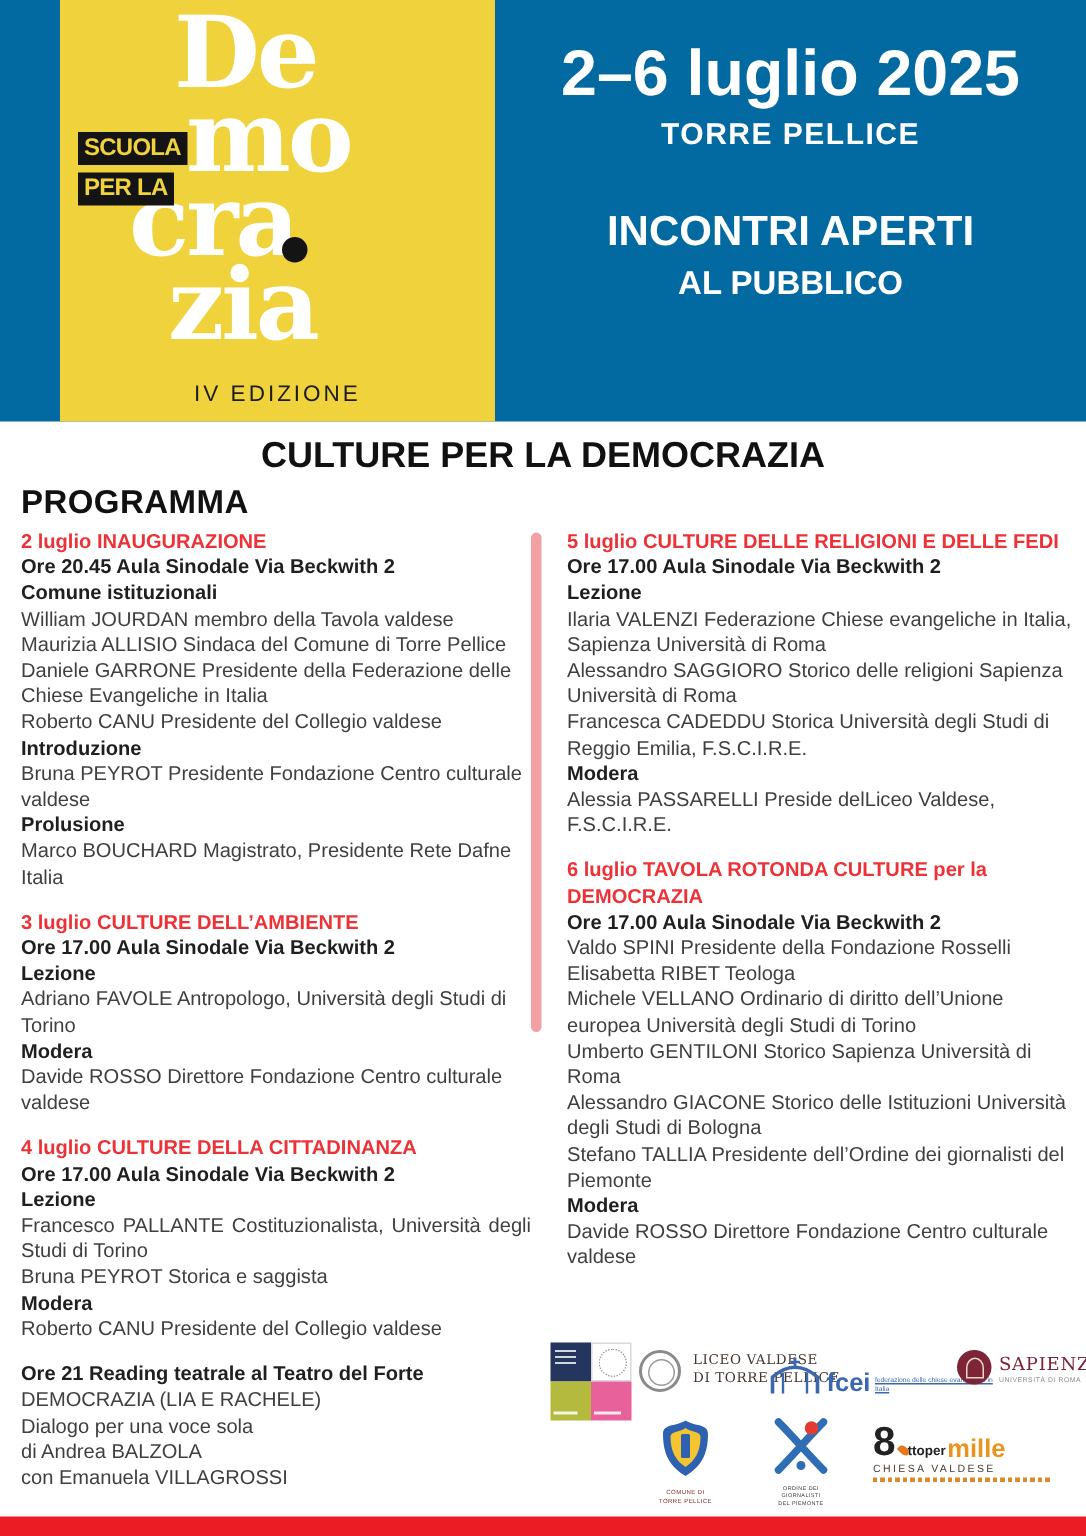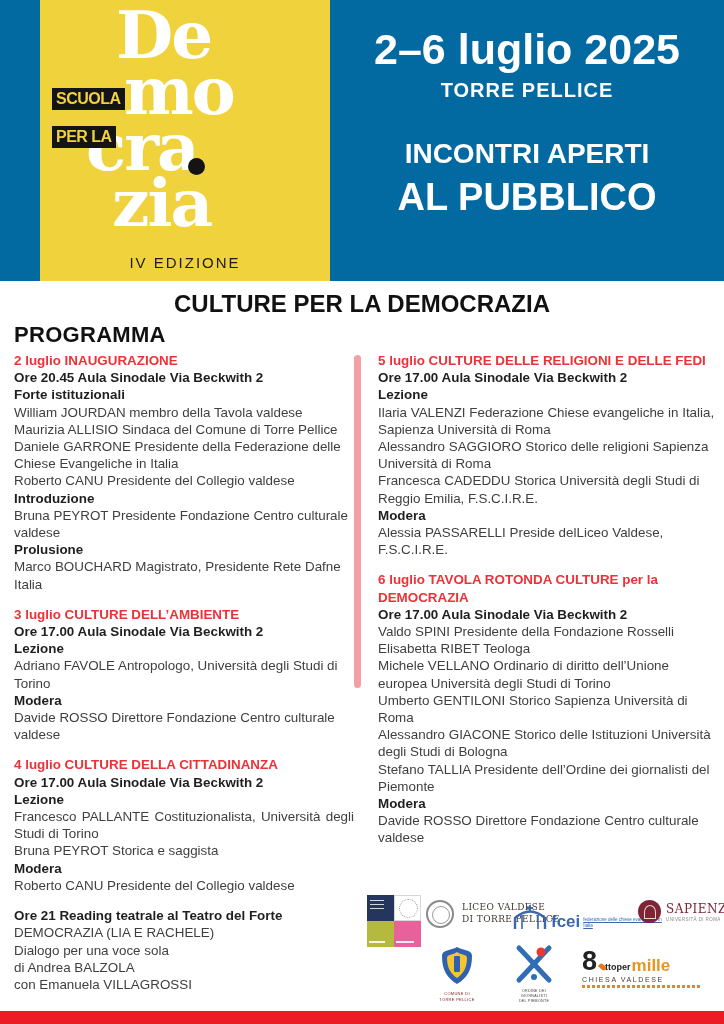--- a/index.html
+++ b/index.html
@@ -9,30 +9,30 @@
   
   .hdr{position:absolute;left:0;top:0;width:724px;height:281px;background:#0369a1;padding-left:39px;}
   .ybox{position:absolute;left:40px;top:0;width:290px;height:281px;background:#F0D23C;}
   .logo-word{position:absolute;font-family:"DejaVu Serif",serif;font-weight:700;color:#fff;
              font-size:66px;line-height:1;letter-spacing:-2px;}
   .w-de{left:76px;top:2px;}
   .w-mo{left:84px;top:58px;}
   .w-cra{left:46px;top:114px;}
   .w-zia{left:72px;top:170px;}
   .logo-dot{position:absolute;left:148px;top:158px;width:17px;height:17px;border-radius:50%;background:#141414;}
-  .school{position:absolute;left:12px;top:88px;display:flex;flex-direction:column;gap:16px;align-items:flex-start;}
+  .school{position:absolute;left:12px;top:88px;display:flex;flex-direction:column;gap:5px;align-items:flex-start;}
   .school span{background:#141414;color:#F0D23C;font-weight:700;font-size:16px;line-height:1;
                padding:3px 4px;letter-spacing:-0.5px;}
   .edition{position:absolute;left:0;right:0;bottom:10px;text-align:center;font-size:15px;
            letter-spacing:2px;color:#1c1c1c;}
   .hdr-right{position:absolute;left:330px;top:0;width:394px;height:281px;color:#fff;text-align:center;}
   .date{margin-top:26px;font-size:43px;font-weight:800;line-height:1.1;}
   .loc{margin-top:6px;font-size:20px;font-weight:800;letter-spacing:1px;}
   .open1{margin-top:36px;font-size:28px;font-weight:800;}
-  .open2{margin-top:6px;font-size:38px;font-weight:800;}
+  .open2{margin-top:6px;font-size:22px;font-weight:800;}
 
   
   .title{position:absolute;top:290px;left:0;width:724px;text-align:center;font-size:24px;
          font-weight:800;color:#111;}
   .prog{position:absolute;top:322px;left:14px;font-size:22px;font-weight:800;color:#111;letter-spacing:0.3px;}
   .col{position:absolute;top:352px;}
   .col-left{left:14px;width:340px;}
   .col-right{left:378px;width:338px;}
   .divider{position:absolute;left:354px;top:355px;width:7px;height:333px;border-radius:4px;background:#F2A0A3;}
   .section{margin-bottom:13px;}
@@ -119,21 +119,21 @@
     </div>
   </div>
 
   <div class="title">CULTURE PER LA DEMOCRAZIA</div>
   <div class="prog">PROGRAMMA</div>
 
   <div class="col col-left" id="col-left">
       <div class="section">
         <div class="sec-title">2 luglio INAUGURAZIONE</div>
         <div class="line b">Ore 20.45 Aula Sinodale Via Beckwith 2</div>
-        <div class="line b">Forte istituzionali</div>
+        <div class="line b">Comune istituzionali</div>
         <div class="line">William JOURDAN membro della Tavola valdese</div>
         <div class="line">Maurizia ALLISIO Sindaca del Comune di Torre Pellice</div>
         <div class="line">Daniele GARRONE Presidente della Federazione delle Chiese Evangeliche in Italia</div>
         <div class="line">Roberto CANU Presidente del Collegio valdese</div>
         <div class="line b">Introduzione</div>
         <div class="line">Bruna PEYROT Presidente Fondazione Centro culturale valdese</div>
         <div class="line b">Prolusione</div>
         <div class="line">Marco BOUCHARD  Magistrato, Presidente Rete Dafne Italia</div>
       </div>
       <div class="section">

